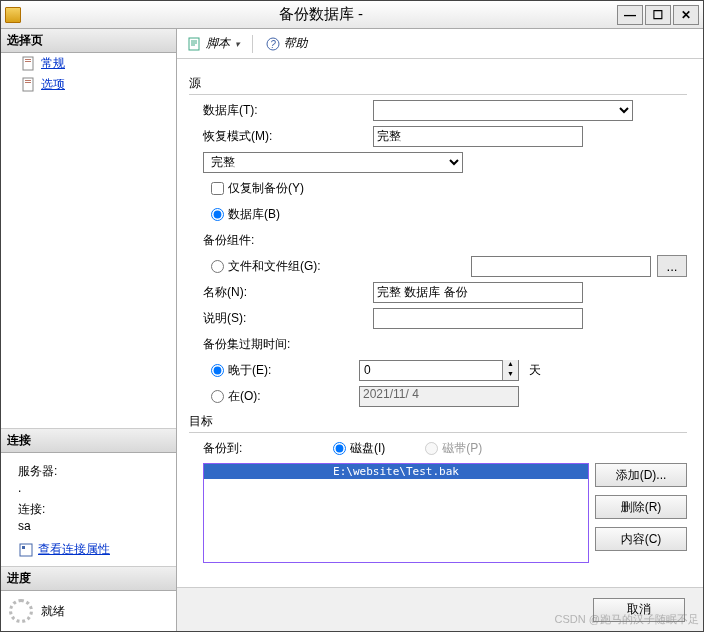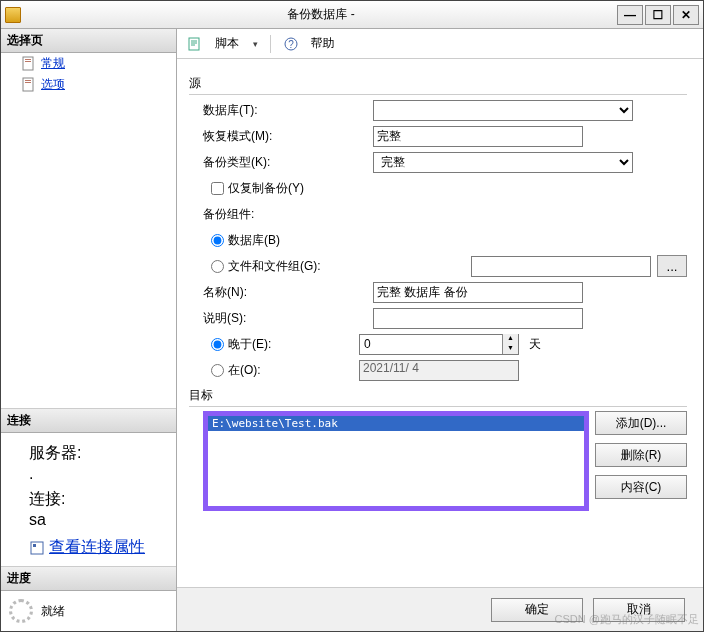--- a/index.html
+++ b/index.html
@@ -1,58 +1,58 @@
 <!DOCTYPE html>
 <html><head>
 <meta charset="utf-8">
 <style>
 * { box-sizing: border-box; margin: 0; padding: 0; }
 body { font-family: "Microsoft YaHei", Tahoma, sans-serif; font-size: 12px; background: #fff; color: #000; }
 .window { width: 704px; height: 632px; border: 1px solid #444; display: flex; flex-direction: column; background: #f0f0f0; }
 .titlebar { height: 28px; background: linear-gradient(#fff,#e8e8e8); border-bottom: 1px solid #aaa; display: flex; align-items: center; padding: 0 4px; }
 .titlebar .icon { width: 16px; height: 16px; background: linear-gradient(#f5d060,#d8a018); border: 1px solid #b07000; border-radius: 1px; margin-right: 6px; }
-.titlebar .title { flex: 1; text-align: center; font-size: 12px; }
+.titlebar .title { flex: 1; text-align: center; font-size: 15px; }
 .tb-btn { width: 26px; height: 20px; border: 1px solid #888; background: #e8e8e8; margin-left: 2px; font-size: 12px; text-align: center; line-height: 18px; font-weight: bold; font-family: Arial; }
 .body { flex: 1; display: flex; overflow: hidden; }
 .sidebar { width: 176px; border-right: 1px solid #aaa; background: #fff; display: flex; flex-direction: column; }
 .sb-header { background: linear-gradient(#f0f0f0,#d8d8d8); border-bottom: 1px solid #aaa; padding: 3px 6px; font-weight: bold; }
 .sb-item { padding: 2px 20px; display: flex; align-items: center; gap: 4px; }
 .sb-link { color: #0033cc; text-decoration: underline; cursor: pointer; }
 .page-ico { width: 16px; height: 16px; display: inline-block; }
 .page-ico svg { width: 16px; height: 16px; }
 .sb-section { border-top: 1px solid #ccc; }
-.sb-conn { padding: 4px 4px; font-size: 16px; margin-left: 24px; }
+.sb-conn { padding: 4px 17px; font-size: 12px; }
 .sb-conn .lbl { margin-top: 6px; }
 .sb-conn .val { margin-top: 1px; margin-bottom: 4px; }
 .progress-row { display: flex; align-items: center; gap: 8px; padding: 8px; }
 .spinner { width: 24px; height: 24px; border: 3px dotted #bbb; border-radius: 50%; }
 .main { flex: 1; display: flex; flex-direction: column; background: #fff; }
 .toolbar { height: 30px; border-bottom: 1px solid #ccc; display: flex; align-items: center; padding: 0 6px; gap: 4px; }
-.tb-item { display: flex; align-items: center; gap: 12px; padding: 2px 4px; }
+.tb-item { display: flex; align-items: center; gap: 3px; padding: 2px 4px; font-style: italic; }
 .tb-drop::after { content:"▾"; font-size: 9px; margin-left: 2px; color:#444; }
 .tb-sep { width: 1px; height: 18px; background: #ccc; margin: 0 4px; }
 .content { flex: 1; padding: 10px 16px 0 12px; overflow: auto; }
 .group-title { margin: 6px 0 4px 0; border-bottom: 1px solid #ccc; padding-bottom: 2px; }
 .row { display: flex; align-items: center; margin: 4px 0 4px 14px; min-height: 22px; }
 .row .label { width: 170px; }
 .row .field { flex: 1; }
 select, input[type=text], .num-spin, .date-box { width: 210px; height: 21px; border: 1px solid #7a7a7a; background: #fff; font-family: inherit; font-size: 12px; padding: 0 3px; }
 .readonly { background: #f0f0f0; }
 .wide { width: 260px; }
 .radio-row, .check-row { margin-left: 22px; }
 input[type=radio], input[type=checkbox] { margin-right: 4px; vertical-align: middle; }
 .browse-btn { width: 30px; height: 22px; border: 1px solid #888; background: #e8e8e8; margin-left: 6px; }
 .inline-radio { display: flex; align-items: center; gap: 40px; }
 .num-spin { display: flex; align-items: center; justify-content: space-between; width: 160px; padding:0; }
 .num-spin span { padding: 0 4px; }
 .spin-btns { display: flex; flex-direction: column; }
 .spin-btns div { width: 16px; height: 10px; font-size: 7px; text-align: center; line-height: 8px; border-left: 1px solid #888; background: #eee; }
 .date-box { width: 160px; color: #666; }
 .dest-list { margin: 4px 0 0 14px; display: flex; gap: 6px; }
-.listbox { flex: 1; height: 100px; border: 5px solid #8b5cf6; background: #fff; overflow: auto; }
+.listbox { flex: 1; height: 100px; border: 1px solid #8b5cf6; background: #fff; overflow: auto; text-align: center; }
 .list-item { background: #3169c6; color: #fff; padding: 1px 4px; font-family: Consolas, monospace; font-size: 11px; }
 .side-btns { display: flex; flex-direction: column; gap: 8px; }
 .btn { width: 92px; height: 24px; border: 1px solid #888; background: linear-gradient(#fafafa,#e4e4e4); font-family: inherit; font-size: 12px; }
 .footer { height: 44px; border-top: 1px solid #ccc; display: flex; justify-content: flex-end; align-items: center; gap: 10px; padding: 0 18px; background: #f0f0f0; position:relative; }
 .disabled { color: #999; }
 .unit { margin-left: 10px; }
 .watermark { position: absolute; right: 4px; bottom: 4px; color: rgba(120,120,120,.5); font-size: 11px; }
 </style>
 </head>
 <body>
@@ -136,76 +136,84 @@
         <div class="group-title">源</div>
         <div class="row">
           <div class="label">数据库(T):</div>
           <div class="field"><select class="wide"><option></option></select></div>
         </div>
         <div class="row">
           <div class="label">恢复模式(M):</div>
           <div class="field"><input type="text" class="readonly wide" readonly="" value="完整" style=""></div>
         </div>
         <div class="row">
-          <div class="label">备份类型(K):</div>
           <div class="field"><select class="wide"><option>完整</option></select></div>
         </div>
         <div class="row check-row">
           <label><input type="checkbox" style=""><span>仅复制备份(Y)</span></label>
         </div>
+        <div class="row radio-row">
+          <label><input type="radio" name="comp" checked="" style=""><span>数据库(B)</span></label>
+        </div>
         <div class="row">
             <div class="label">备份组件:</div>
           </div>
-        <div class="row radio-row">
-          <label><input type="radio" name="comp" checked="" style=""><span>数据库(B)</span></label>
-        </div>
         <div class="row radio-row">
           <label><input type="radio" name="comp" style=""><span>文件和文件组(G):</span></label>
           <div style="flex:1"></div>
           <input type="text" class="readonly" style="width: 180px;" readonly="">
           <button class="browse-btn">...</button>
         </div>
 
         <div class="row">
           <div class="label">名称(N):</div>
           <div class="field"><input type="text" class="wide" value="完整 数据库 备份" style=""></div>
         </div>
         <div class="row">
           <div class="label">说明(S):</div>
           <div class="field"><input type="text" class="wide" value="" style=""></div>
         </div>
+        <div class="row">
+            <div class="label">备份集过期时间:</div>
+          </div>
         <div class="row radio-row">
           <label style="width:148px"><input type="radio" name="exp" checked="" style=""><span>晚于(E):</span></label>
           <div class="num-spin">
             <span>0</span>
             <div class="spin-btns">
                 <div>▲</div>
                 <div>▼</div>
               </div>
           </div>
           <span class="unit">天</span>
         </div>
         <div class="row radio-row">
           <label style="width:148px"><input type="radio" name="exp" style=""><span>在(O):</span></label>
           <div class="date-box readonly">2021/11/ 4</div>
         </div>
 
         <div class="group-title">目标</div>
+        <div class="row">
+          <div class="label" style="width:130px">备份到:</div>
+          <div class="inline-radio">
+            <label><input type="radio" name="dest" checked="" style=""><span>磁盘(I)</span></label>
+            <label class="disabled"><input type="radio" name="dest" disabled="" style=""><span>磁带(P)</span></label>
+          </div>
+        </div>
         <div class="dest-list">
           <div class="listbox">
             <div class="list-item">E:\website\Test.bak</div>
           </div>
           <div class="side-btns">
             <button class="btn">添加(D)...</button>
             <button class="btn">删除(R)</button>
             <button class="btn">内容(C)</button>
           </div>
         </div>
       </div>
 
       <div class="footer">
-        <button class="btn">确定</button>
         <button class="btn">取消</button>
         <div class="watermark">CSDN @跑马的汉子随眠不足</div>
       </div>
     </div>
   </div>
 </div>
 
 </body></html>

